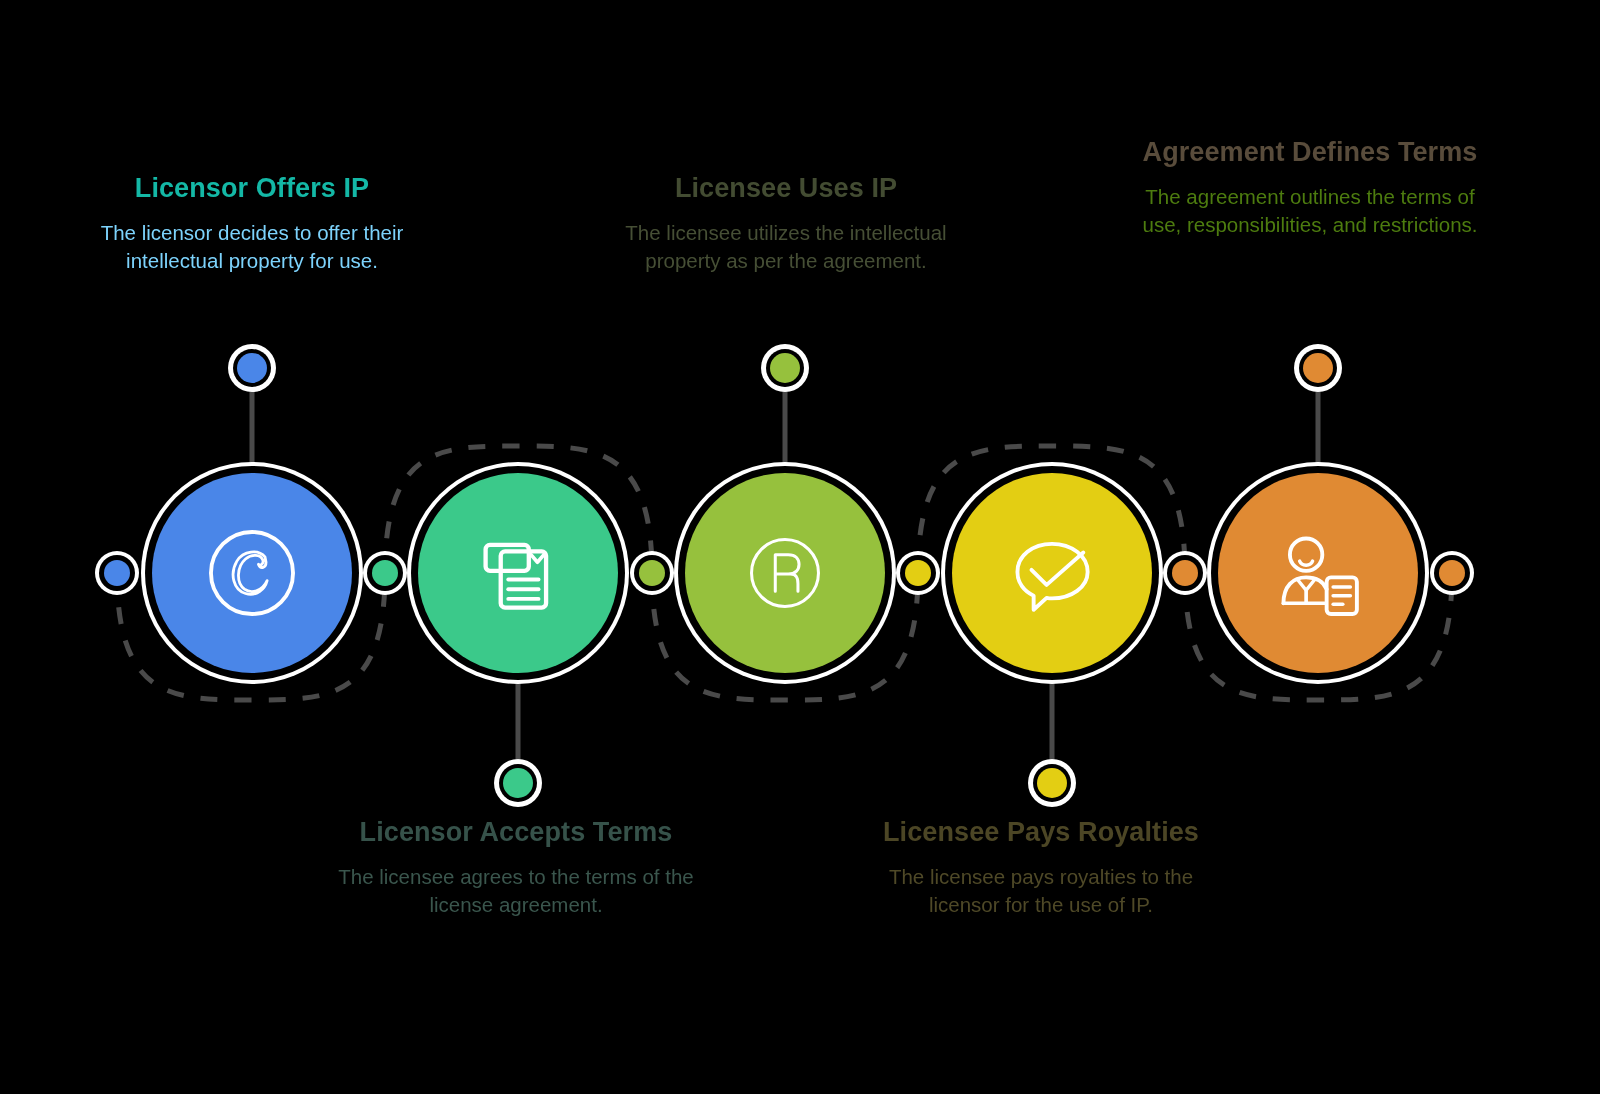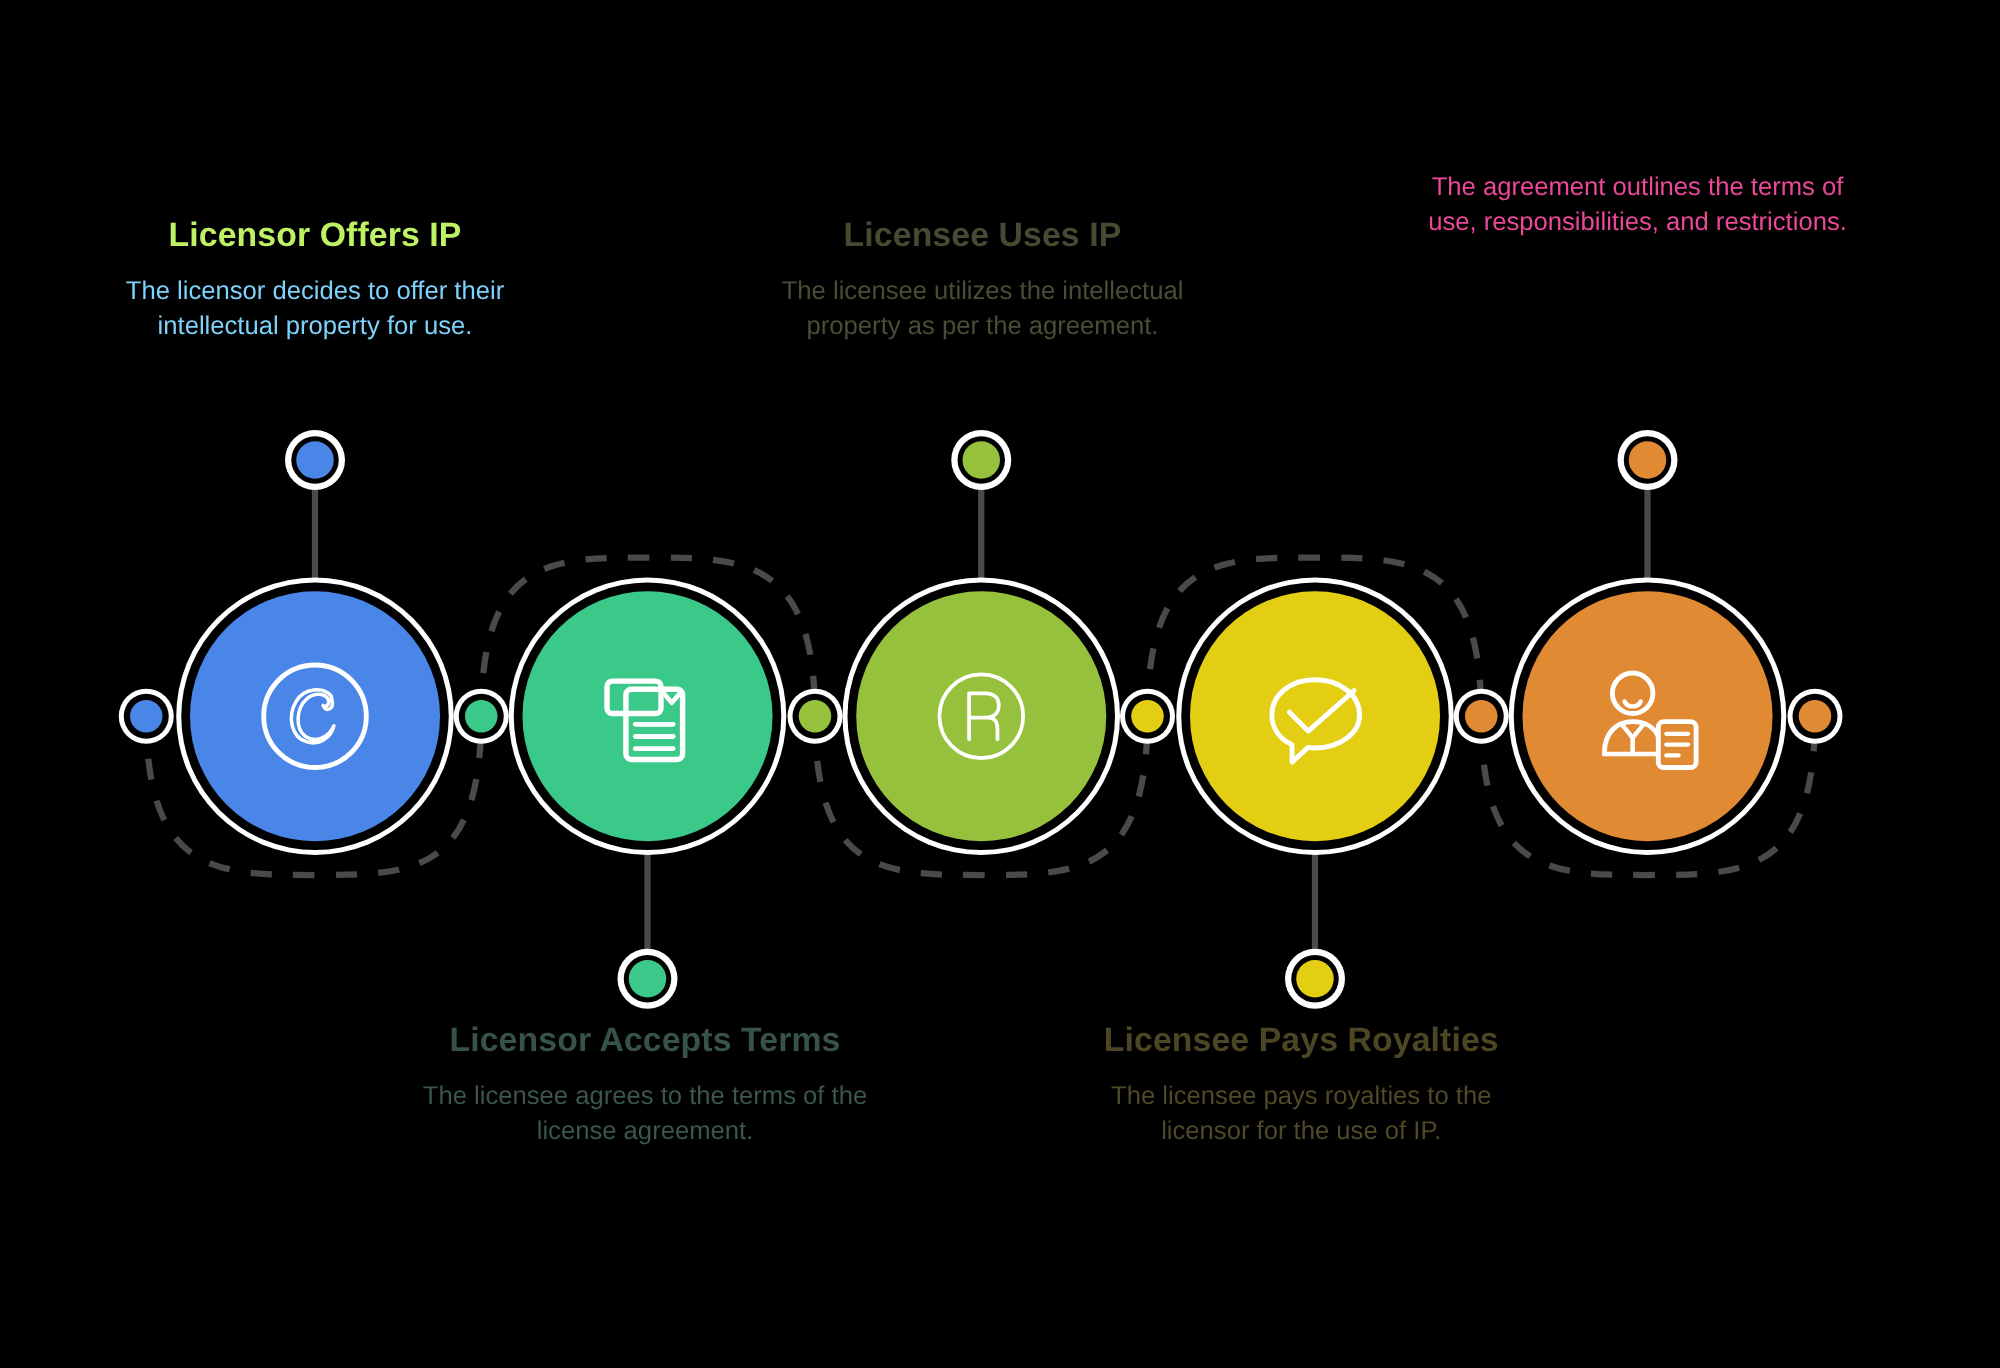--- a/index.html
+++ b/index.html
@@ -118,37 +118,38 @@
     <div class="stemdot" style="left: 237px; top: 353px; background: rgb(74, 134, 232);"></div>
     <div class="stemdot" style="left: 503px; top: 768px; background: rgb(59, 201, 138);"></div>
     <div class="stemdot" style="left: 770px; top: 353px; background: rgb(150, 193, 61);"></div>
     <div class="stemdot" style="left: 1037px; top: 768px; background: rgb(227, 206, 19);"></div>
     <div class="stemdot" style="left: 1303px; top: 353px; background: rgb(224, 138, 51);"></div>
   </div>
 
   <div id="text-layer">
 
     <div class="tblock" style="left:62px;top:172px;width:380px;">
-      <p class="ttitle" style="color: #bef264;">Licensor Offers IP</p>
+      <p class="ttitle" style="color: #14b8a6;">Licensor Offers IP</p>
       <p class="tdesc" style="color: #7dd3fc;">The licensor decides to offer their intellectual property for use.</p>
     </div>
 
     <div class="tblock" style="left:326px;top:816px;width:380px;">
       <p class="ttitle" style="color: rgb(54, 82, 74);">Licensor Accepts Terms</p>
       <p class="tdesc" style="color: rgb(58, 86, 77);">The licensee agrees to the terms of the license agreement.</p>
     </div>
 
     <div class="tblock" style="left:862px;top:816px;width:358px;">
       <p class="ttitle" style="color: rgb(76, 70, 37);">Licensee Pays Royalties</p>
       <p class="tdesc" style="color: rgb(79, 73, 39);">The licensee pays royalties to the licensor for the use of IP.</p>
     </div>
 
     <div class="tblock" style="left:600px;top:172px;width:372px;">
       <p class="ttitle" style="color: rgb(67, 76, 50);">Licensee Uses IP</p>
       <p class="tdesc" style="color: rgb(70, 79, 53);">The licensee utilizes the intellectual property as per the agreement.</p>
     </div>
 
     <div class="tblock" style="left:1134px;top:136px;width:352px;">
-      <p class="tdesc" style="color: #ec4899;">The agreement outlines the terms of use, responsibilities, and restrictions.</p>
+      <p class="ttitle" style="color: rgb(89, 76, 59);">Agreement Defines Terms</p>
+      <p class="tdesc" style="color: #4d7c0f;">The agreement outlines the terms of use, responsibilities, and restrictions.</p>
     </div>
 
   </div>
 </div>
 
 </body></html>

